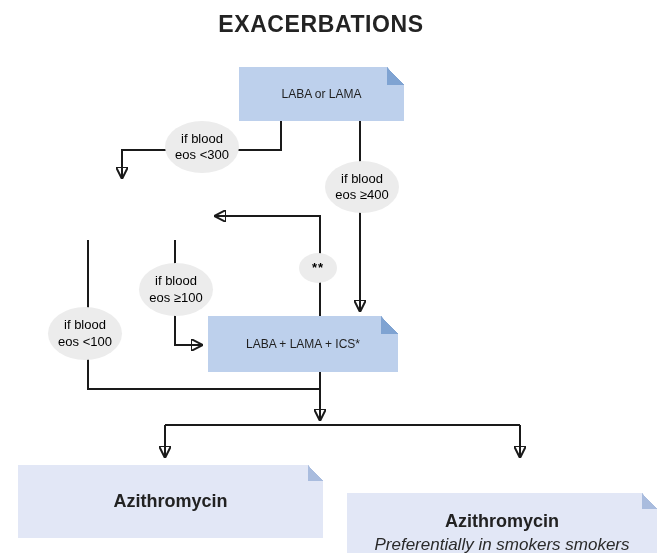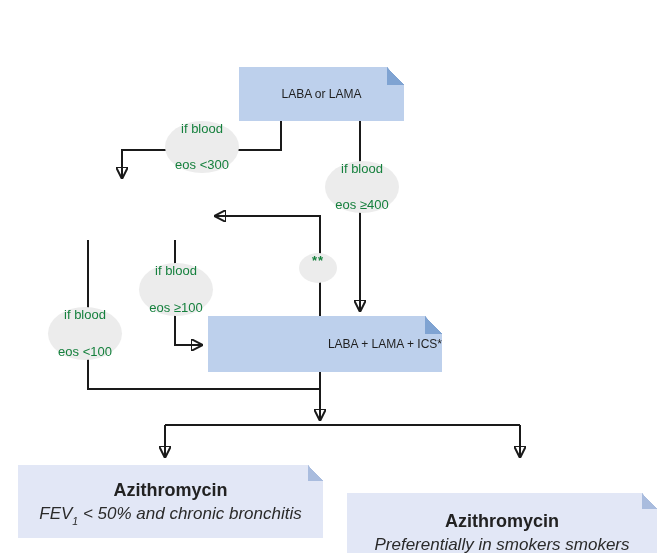--- a/index.html
+++ b/index.html
@@ -44,56 +44,57 @@
     width: 17px; height: 18px;
     background: linear-gradient(to bottom left, #ffffff 49.5%, #7fa3d2 50%);
   }
   .fold.leaf-fold {
     width: 15px; height: 16px;
     background: linear-gradient(to bottom left, #ffffff 49.5%, #a9bcde 50%);
   }
 
   #box-laba-or-lama  { left: 239px; top: 67px;  width: 165px; height: 54px; }
   #box-laba-lama     { left: 43px;  top: 184px; width: 165px; height: 56px; }
-  #box-laba-lama-ics { left: 208px; top: 316px; width: 234px; height: 56px; justify-content: flex-end; }
+  #box-laba-lama-ics { left: 208px; top: 316px; width: 190px; height: 56px; }
   #box-roflumilast   { left: 18px;  top: 465px; width: 305px; height: 73px; }
   #box-azithromycin  { left: 347px; top: 465px; width: 310px; height: 79px; margin-top: 28px; }
 
   .leaf-title { font-size: 18px; font-weight: bold; color: #222; line-height: 1.25; }
   .leaf-sub   { font-size: 17px; font-style: italic; color: #2a2a2a; line-height: 1.25; margin-top: 1px; }
   .leaf-sub sub { font-size: 0.62em; position: relative; top: 0.22em; line-height: 0; }
 
   .cond {
     position: absolute;
     background: #ececec;
     border-radius: 50%;
     display: flex;
     flex-direction: column;
     align-items: center;
-    justify-content: space-between;
+    justify-content: center;
     font-size: 13px;
-    color: #15803d;
+    color: #000000;
     line-height: 1.25;
     z-index: 2;
     text-align: center;
   }
   #cond-lt300 { left: 165px; top: 121px; width: 74px; height: 52px; }
   #cond-ge300 { left: 325px; top: 161px; width: 74px; height: 52px; }
   #cond-ge100 { left: 139px; top: 263px; width: 74px; height: 53px; }
   #cond-lt100 { left: 48px;  top: 307px; width: 74px; height: 53px; }
   #cond-asterisk {
     left: 299px; top: 253px; width: 38px; height: 30px;
     font-size: 13px; font-weight: bold; letter-spacing: 1px;
   }
 </style>
 </head>
 <body>
 
 <div class="canvas">
 
+  <div class="title">EXACERBATIONS</div>
 
   <svg class="connectors" width="669" height="553" aria-hidden="true">
     <defs>
       <marker id="arrow" markerWidth="12" markerHeight="12" refX="10" refY="6" orient="auto" markerUnits="userSpaceOnUse">
         <path d="M0,0 L12,6 L0,12 Z" fill="#1a1a1a" stroke="none"></path>
       </marker>
     </defs>
     <path d="M281,121 V150 H122 V177" marker-end="url(#arrow)"></path>
     <path d="M360,121 V310" marker-end="url(#arrow)"></path>
     <path d="M175,240 V345 H201" marker-end="url(#arrow)"></path>
@@ -111,21 +112,20 @@
   </div>
 
 
   <div class="node blue" id="box-laba-lama-ics">
     <span>LABA + LAMA + ICS*</span>
     <span class="fold blue-fold"></span>
   </div>
 
   <div class="node leaf" id="box-roflumilast">
     <span class="leaf-title">Azithromycin</span>
-    <span class="leaf-sub"><span>FEV</span><sub>1</sub><span> &lt; 50% and chronic bronchitis</span></span>
     <span class="fold leaf-fold"></span>
   </div>
 
   <div class="node leaf" id="box-azithromycin">
     <span class="leaf-title">Azithromycin</span>
     <span class="leaf-sub">Preferentially in smokers smokers</span>
     <span class="fold leaf-fold"></span>
   </div>
 
   <div class="cond" id="cond-lt300">

